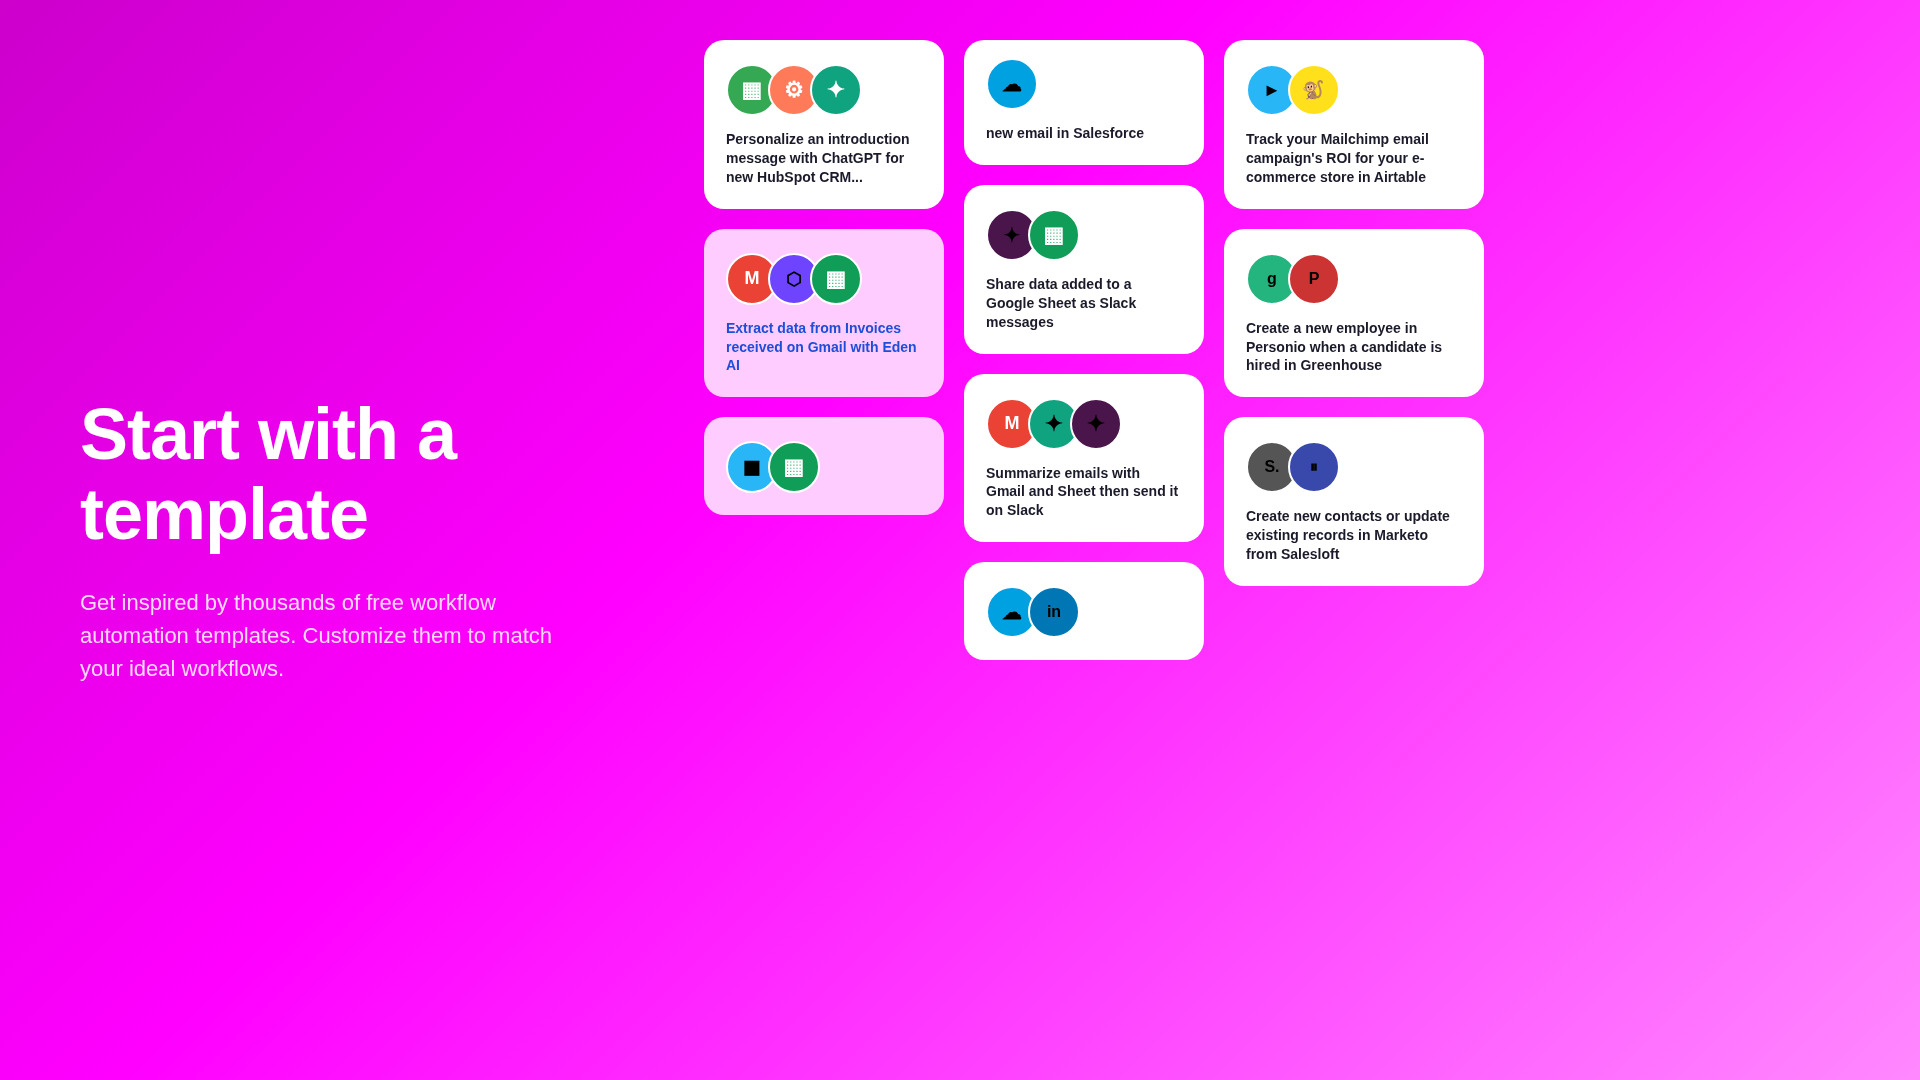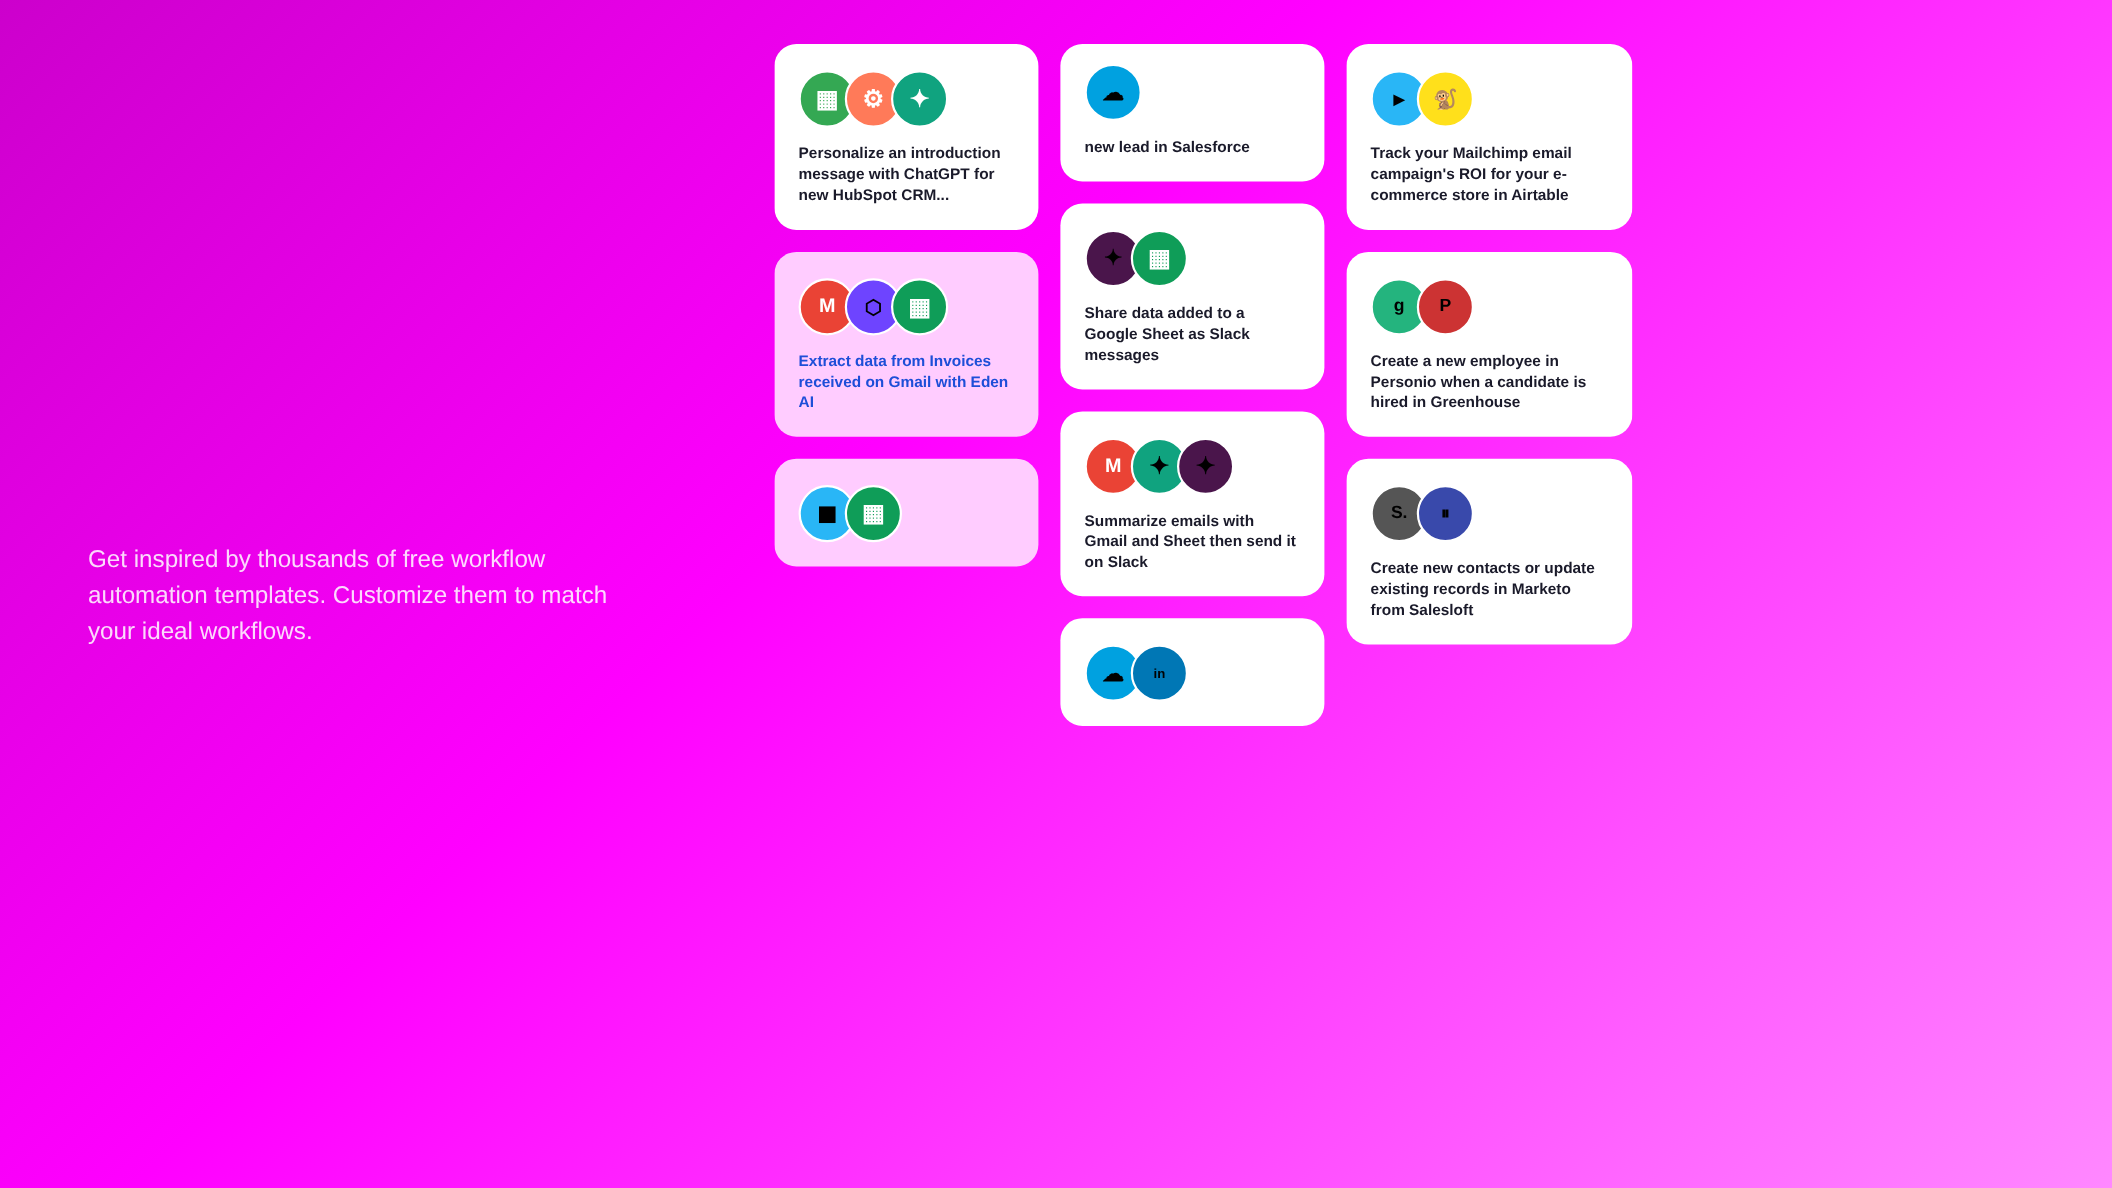--- a/index.html
+++ b/index.html
@@ -122,20 +122,21 @@
       padding: 20px 0 20px 0;
       overflow: hidden;
       flex: 1;
     }
   </style>
 </head>
 <body>
 
 <div class="left-panel">
   <div class="left-content">
+    <h1 class="hero-title">Start with a template</h1>
     <p class="hero-subtitle">Get inspired by thousands of free workflow automation templates. Customize them to match your ideal workflows.</p>
   </div>
 </div>
 
 <div class="right-panel">
   <div class="columns-wrapper">
 
     <div class="col">
 
       <div class="card">
@@ -164,21 +165,21 @@
       </div>
 
     </div>
 
     <div class="col">
 
       <div class="card" style="padding-top:18px;">
         <div class="card-icons">
           <div class="icon-circle" style="background:#00a1e0;font-size:20px;">☁</div>
         </div>
-        <div class="card-title">new lead in Salesforce</div>
+        <div class="card-title">new email in Salesforce</div>
       </div>
 
       <div class="card">
         <div class="card-icons">
           <div class="icon-circle" style="background:#4a154b;font-size:20px;">✦</div>
           <div class="icon-circle ic-green-sheet">▦</div>
         </div>
         <div class="card-title">Share data added to a Google Sheet as Slack messages</div>
       </div>
 
@@ -187,21 +188,21 @@
           <div class="icon-circle ic-gmail" style="font-size:18px;font-weight:900;">M</div>
           <div class="icon-circle" style="background:#10a37f;">✦</div>
           <div class="icon-circle" style="background:#4a154b;">✦</div>
         </div>
         <div class="card-title">Summarize emails with Gmail and Sheet then send it on Slack</div>
       </div>
 
       <div class="card" style="min-height:80px;">
         <div class="card-icons">
           <div class="icon-circle" style="background:#00a1e0;font-size:20px;">☁</div>
-          <div class="icon-circle" style="background:#0077b5;font-size:12px;font-weight:900;">in</div>
+          <div class="icon-circle" style="background:#0077b5;font-size:16px;font-weight:900;">in</div>
         </div>
       </div>
 
     </div>
 
     <div class="col" style="width:260px;overflow:hidden;">
 
       <div class="card">
         <div class="card-icons">
           <div class="icon-circle" style="background:#29b6f6;font-size:18px;">►</div>

